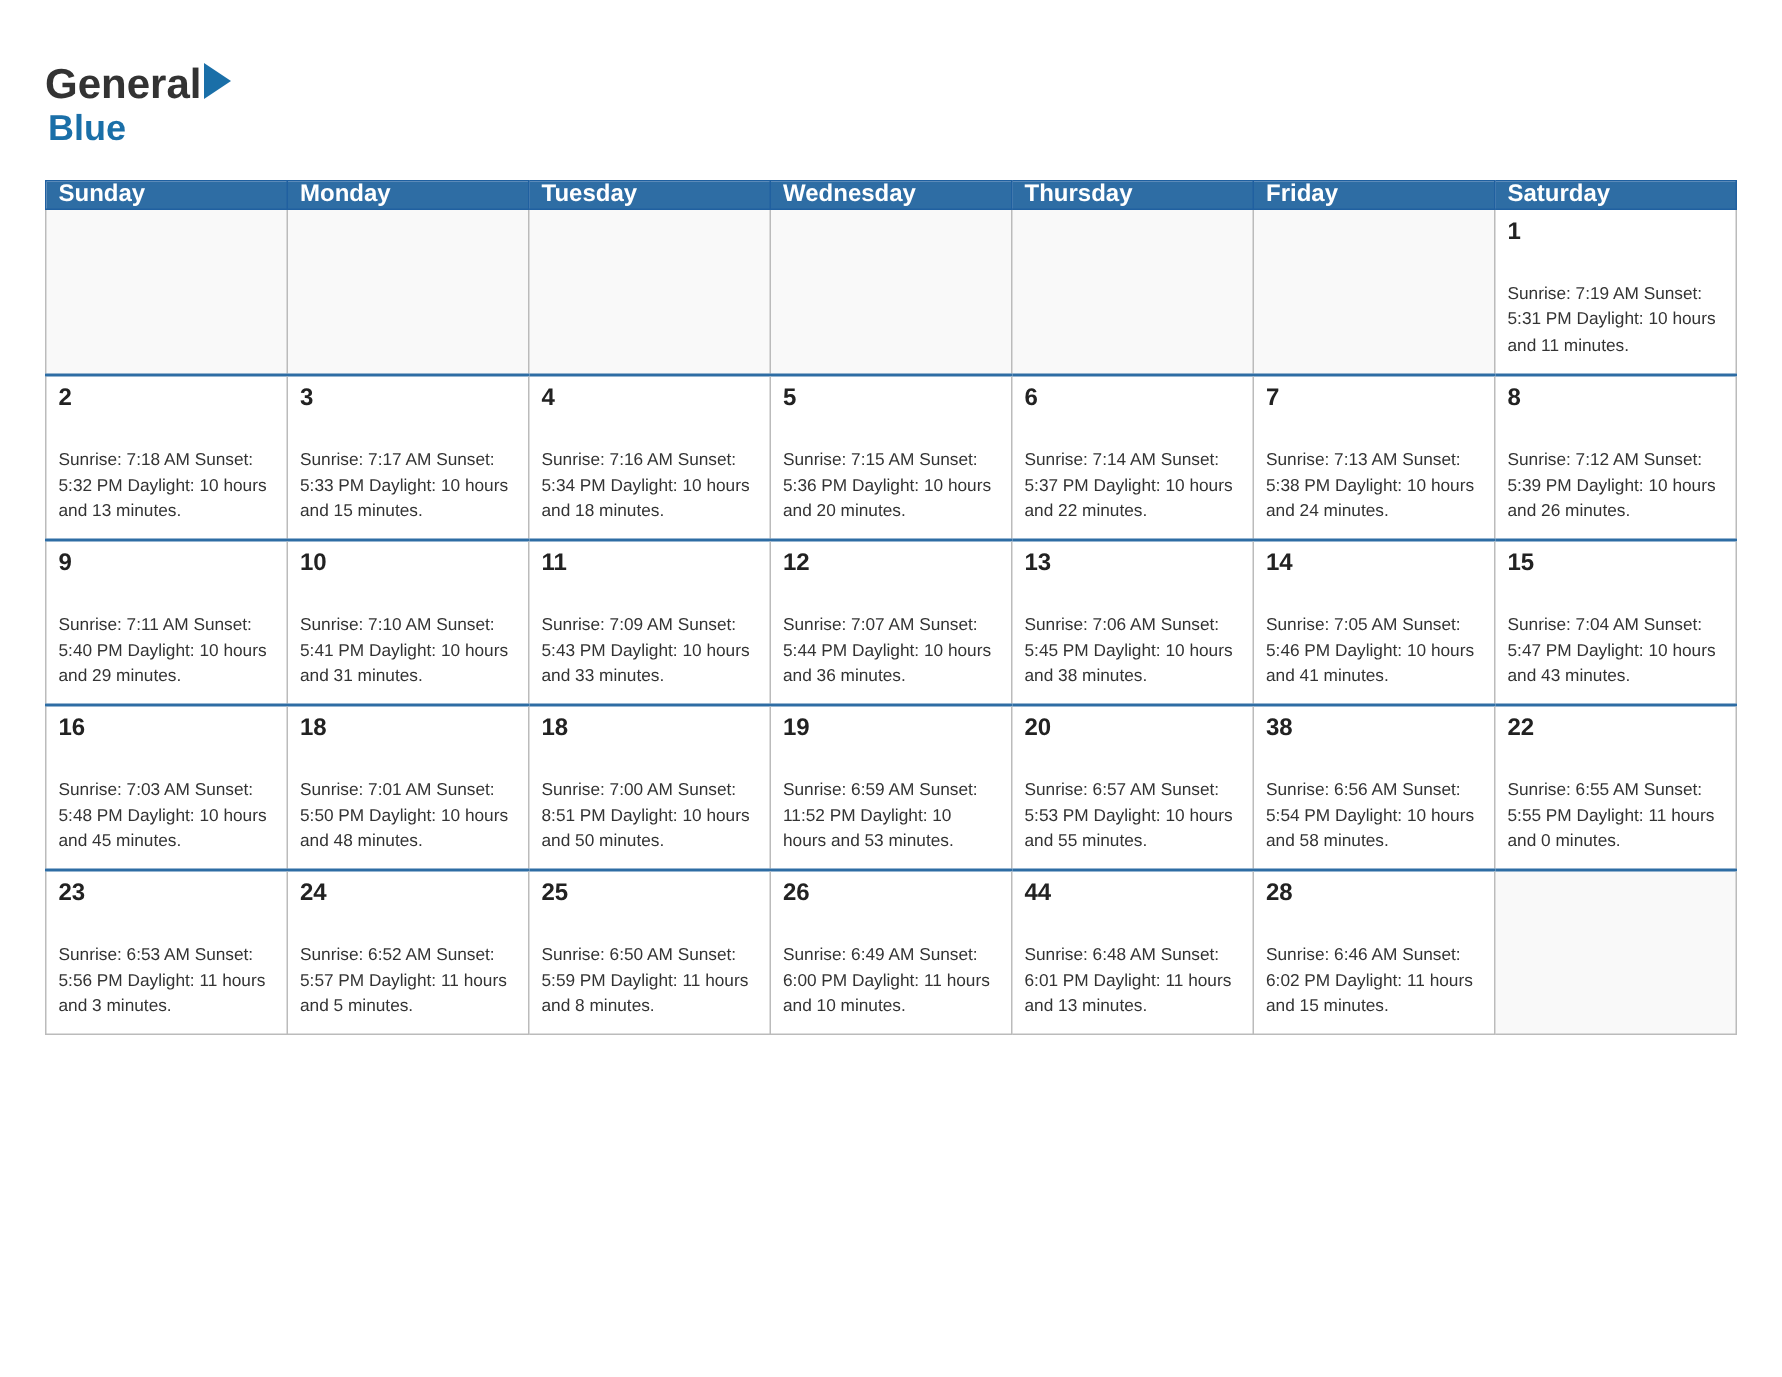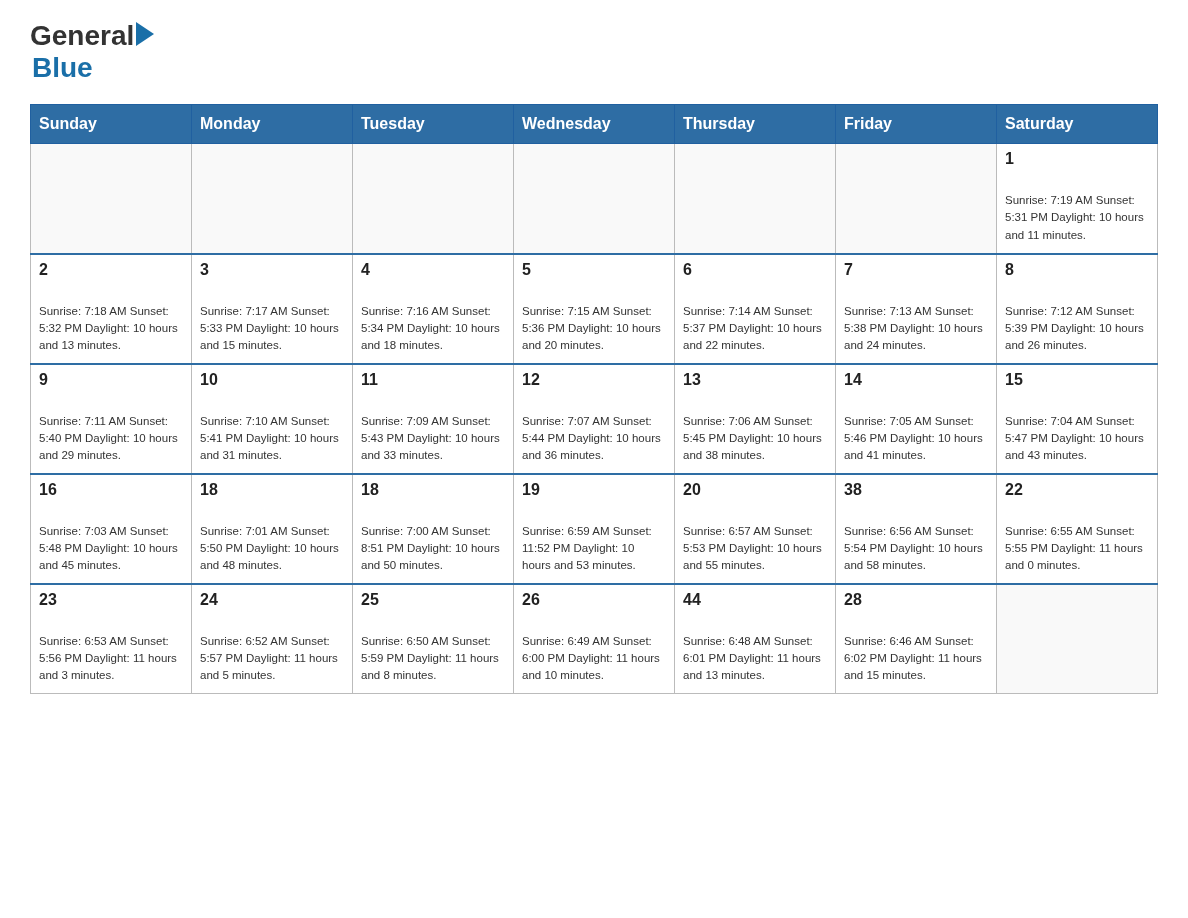--- a/index.html
+++ b/index.html
@@ -26,28 +26,29 @@
       height: 0;
       border-left: 18px solid #1a6fa8;
       border-top: 12px solid transparent;
       border-bottom: 12px solid transparent;
       margin-left: 2px;
       margin-top: -4px;
     }
     .logo-wrapper {
       display: flex;
       flex-direction: column;
+      margin-top: 20px;
     }
     .logo-line1 {
       display: flex;
       align-items: center;
     }
     .logo-line2 {
       color: #1a6fa8;
-      font-size: 28px;
+      font-size: 24px;
       font-weight: bold;
       margin-left: 2px;
     }
     .title-section {
       text-align: right;
     }
     .calendar-title {
       font-size: 52px;
       font-weight: bold;
       color: #222;
@@ -61,21 +62,21 @@
     .calendar-table {
       width: 100%;
       border-collapse: collapse;
       border: 1px solid #aaa;
     }
     .calendar-table th {
       background-color: #2e6da4;
       color: #fff;
       font-size: 16px;
       font-weight: bold;
-      padding: 10px 8px;
+      padding: 0 8px;
       text-align: left;
       border: 1px solid #2060a0;
     }
     .calendar-table td {
       vertical-align: top;
       border: 1px solid #bbb;
       padding: 6px 8px;
       width: 14.28%;
       min-height: 110px;
       height: 110px;

